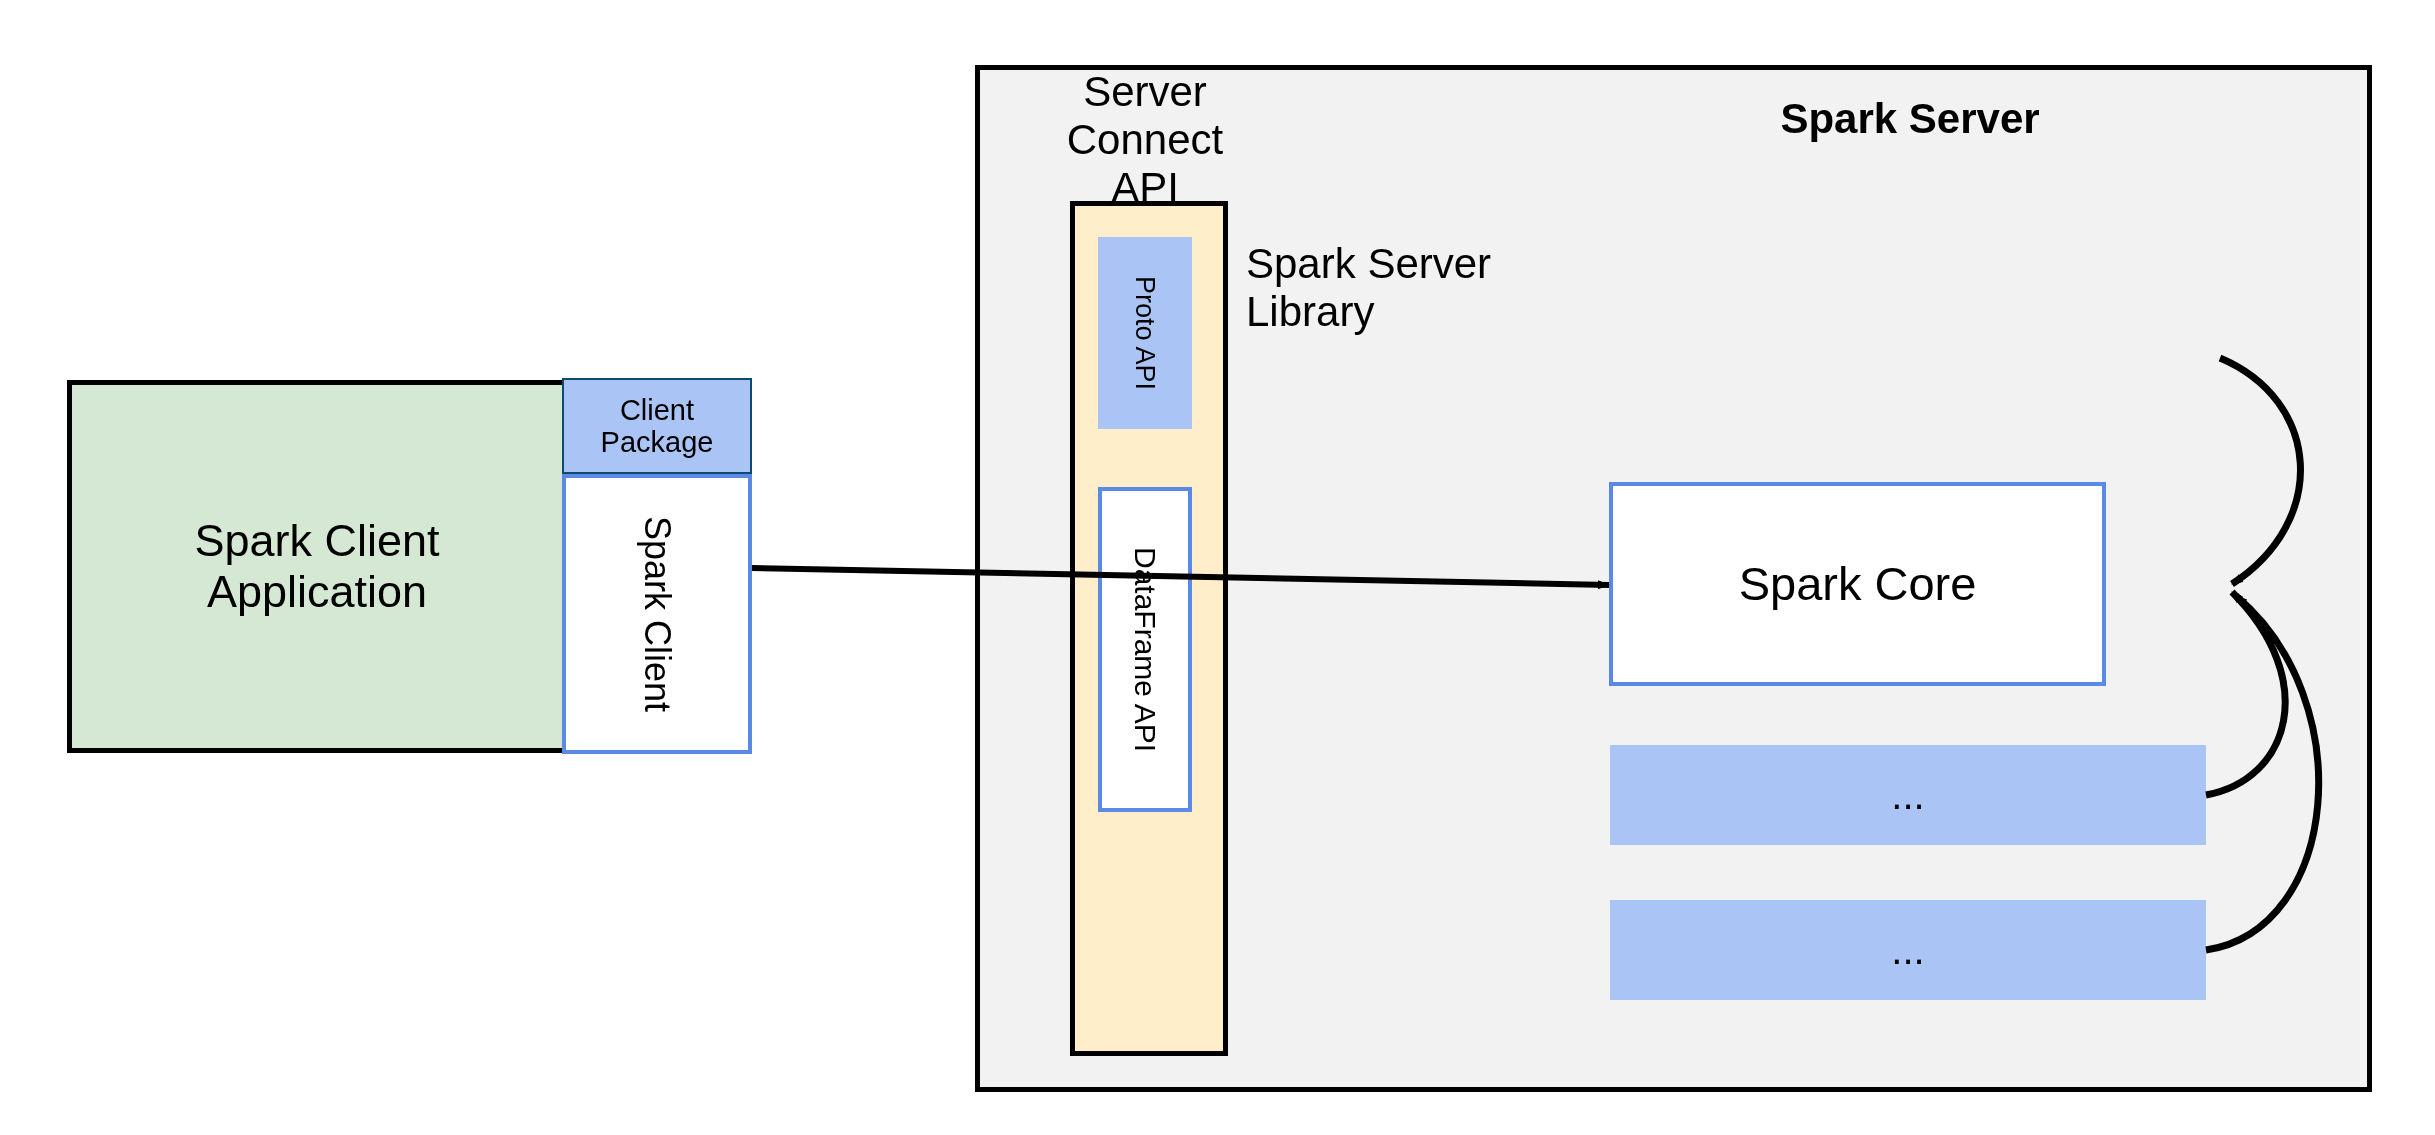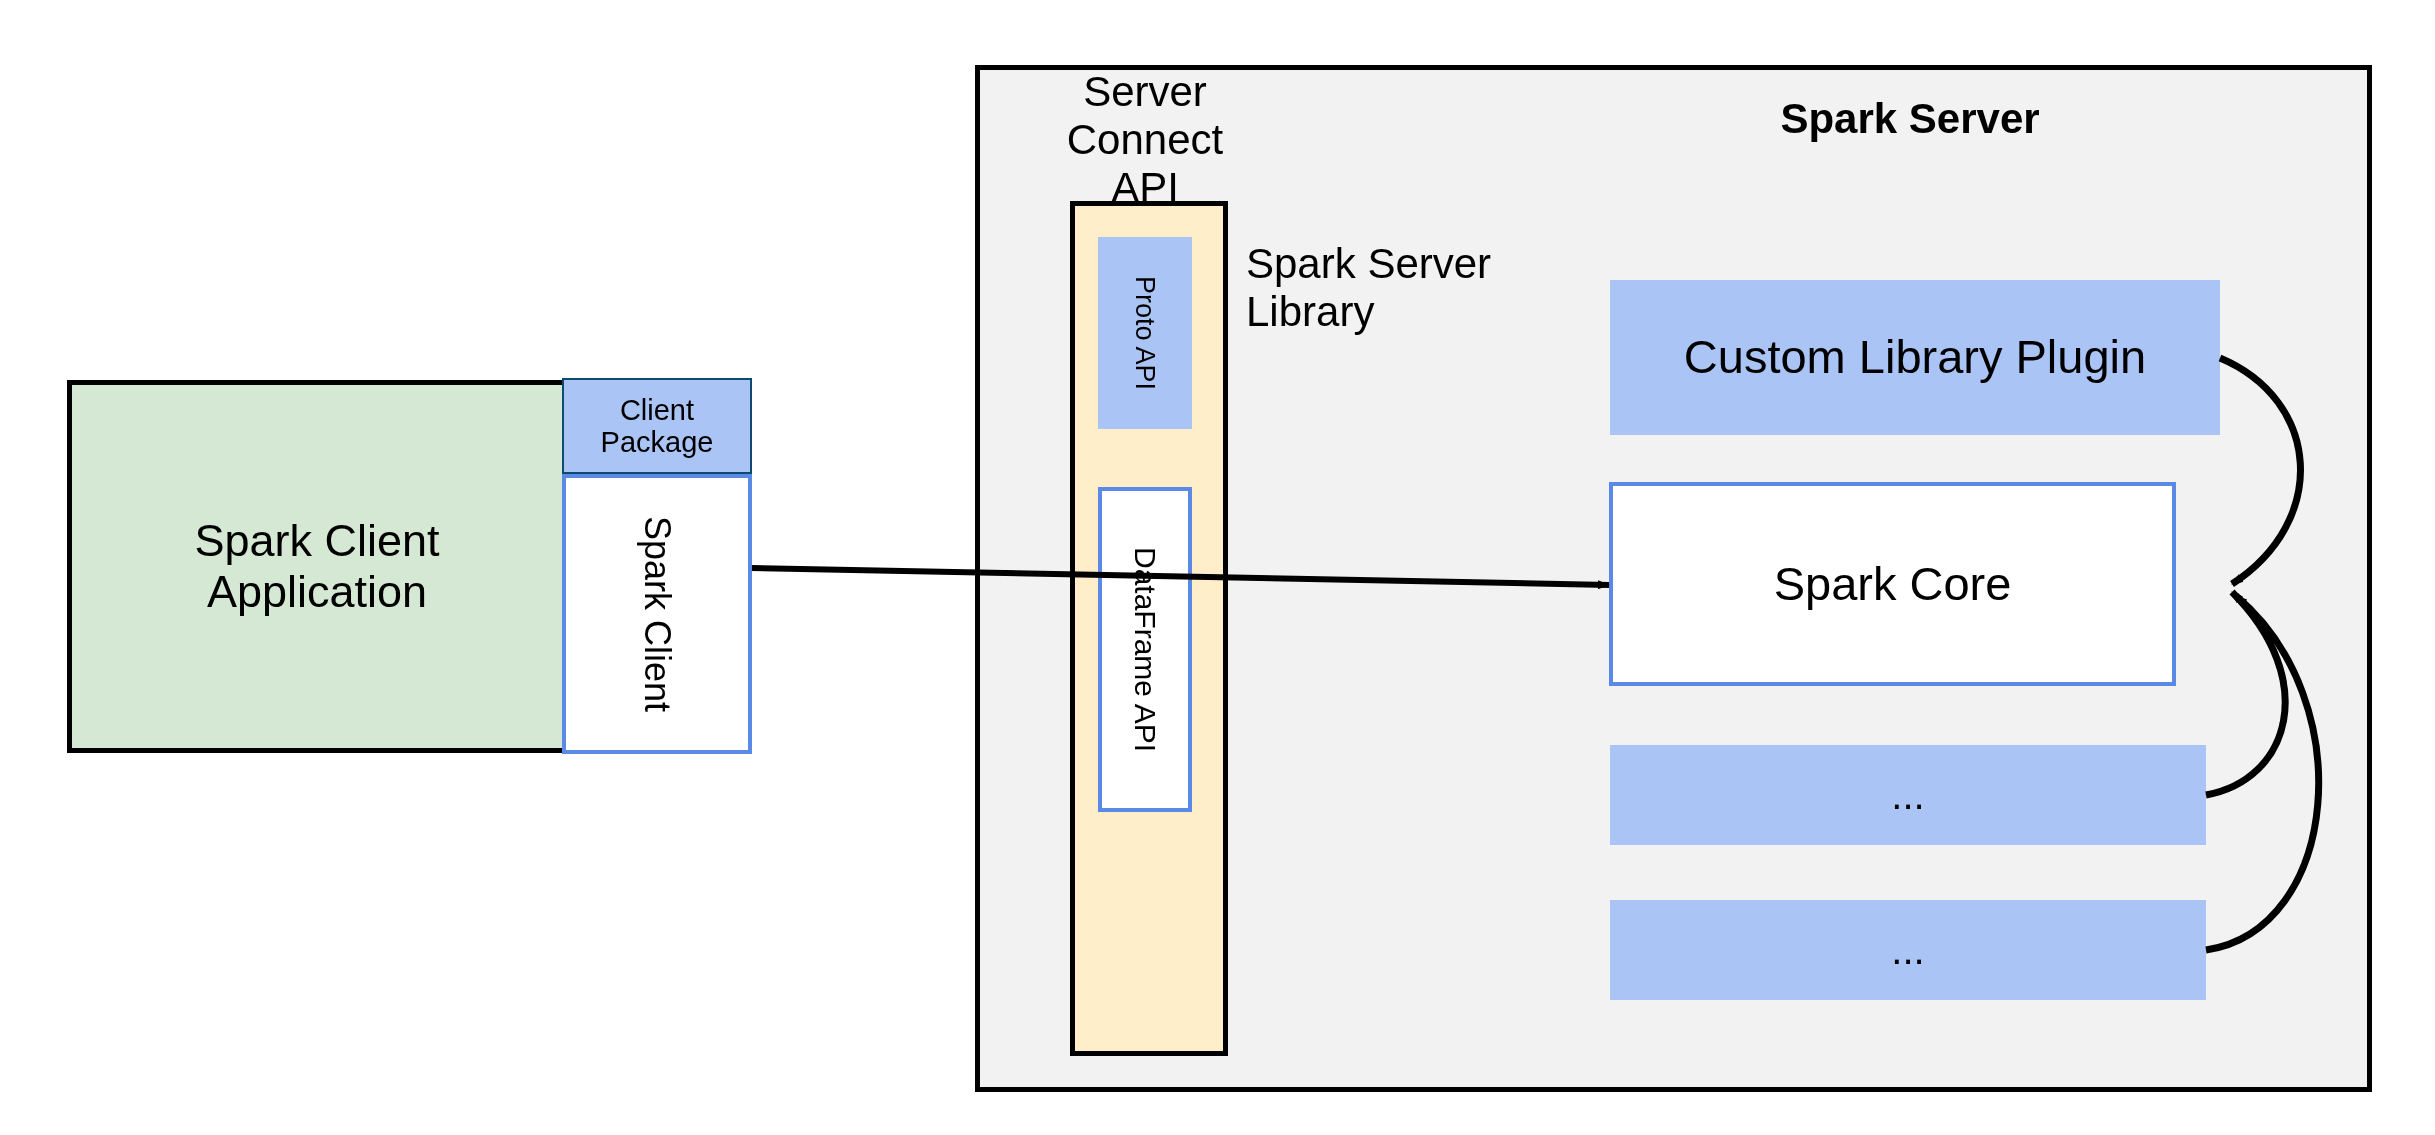--- a/index.html
+++ b/index.html
@@ -140,21 +140,21 @@
     top: 280px;
     width: 610px;
     height: 155px;
     background: #a9c4f5;
     border: 2px solid #a9c4f5;
     font-size: 47px;
   }
   .spark-core {
     left: 1609px;
     top: 482px;
-    width: 567px;
+    width: 497px;
     height: 204px;
     background: #ffffff;
     border: 4px solid #5b8ae6;
     font-size: 47px;
   }
   .dots-1 {
     left: 1610px;
     top: 745px;
     width: 596px;
     height: 100px;
@@ -210,21 +210,20 @@
   <div class="box connect-col"></div>
 
   <div class="box proto-api">
     <span class="vtext">Proto API</span>
   </div>
 
   <div class="box dataframe-api">
     <span class="vtext">DataFrame API</span>
   </div>
 
-  <div class="box plugin">Custom Library Plugin</div>
 
   <div class="box spark-core">Spark Core</div>
 
   <div class="box dots-1">...</div>
 
   <div class="box dots-2">...</div>
 
   <svg id="arrows" viewBox="0 0 2435 1135">
     <defs>
       <marker id="arrowhead" markerWidth="12" markerHeight="9" refX="11" refY="4.5" orient="auto" markerUnits="userSpaceOnUse">

